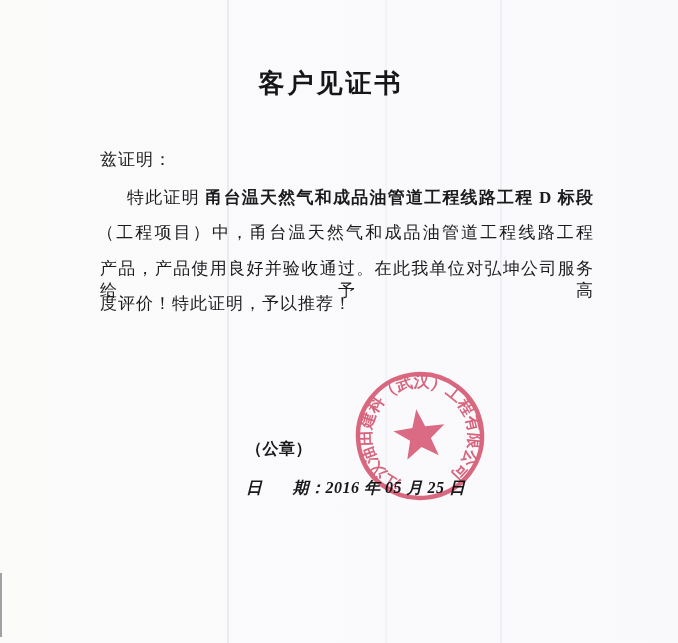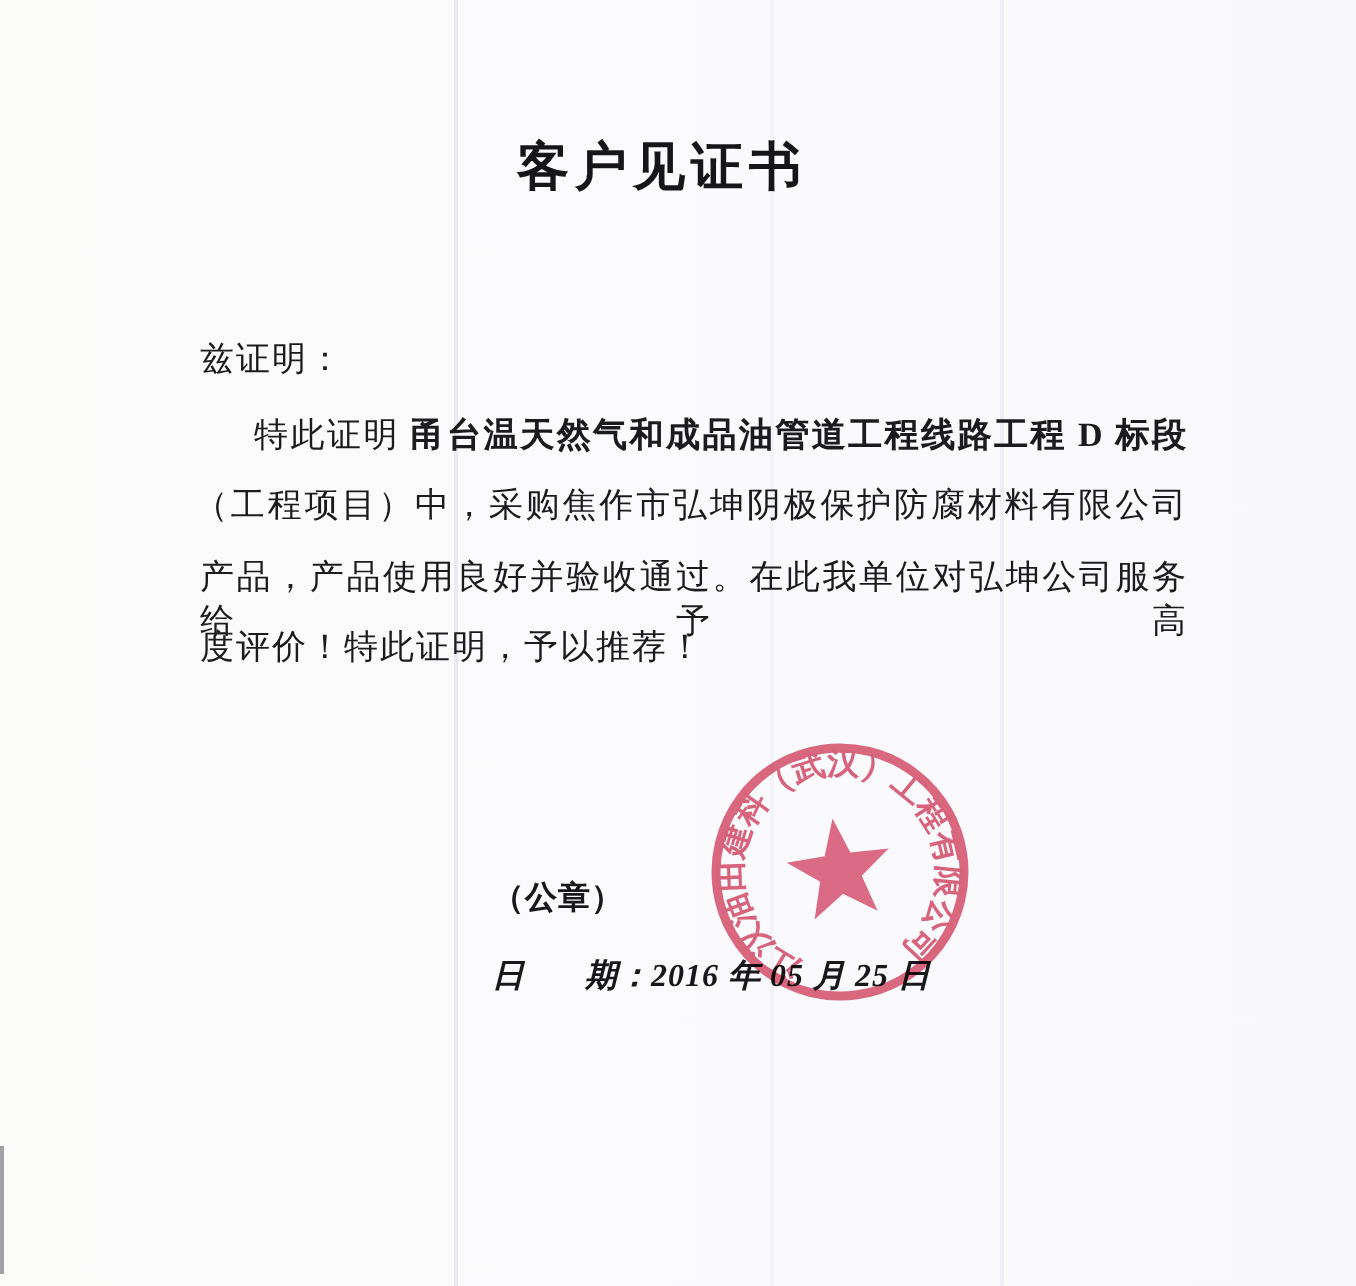--- a/index.html
+++ b/index.html
@@ -53,21 +53,20 @@
     color: #161618;
   }
 
   .line {
     position: absolute;
     font-size: 17px;
     letter-spacing: 1px;
     line-height: 22px;
     white-space: nowrap;
     color: #1b1b1d;
-    margin-top: 20px;
   }
   .justify {
     white-space: normal;
     text-align: justify;
     text-align-last: justify;
   }
   .salutation { left: 100px; top: 149px; }
   .body-line1 { left: 127px; top: 187px; width: 467px; }
   .body-line2 { left: 97px;  top: 222px; width: 497px; }
   .body-line3 { left: 100px; top: 258px; width: 494px; }
@@ -132,21 +131,21 @@
   <div class="edge-mark"></div>
 
   <div class="doc-title">客户见证书</div>
 
   <div class="line salutation">兹证明：</div>
 
   <div class="line body-line1 justify">
     <span>特此证明</span><span class="project-underlined"> 甬台温天然气和成品油管道工程线路工程 D 标段</span>
   </div>
 
-  <div class="line body-line2 justify">（工程项目）中，采购焦作市弘坤阴极保护防腐材料有限公司</div>
+  <div class="line body-line2 justify">（工程项目）中，甬台温天然气和成品油管道工程线路工程</div>
 
   <div class="line body-line3 justify">产品，产品使用良好并验收通过。在此我单位对弘坤公司服务给予高</div>
 
   <div class="line body-line4">度评价！特此证明，予以推荐！</div>
 
 
   <div class="sig-line sig-seal-note">（公章）</div>
 
   <div class="sig-line sig-date">
     <span>日</span><span class="date-gap"></span><span>期：</span><span>2016 年 05 月 25 日</span>

